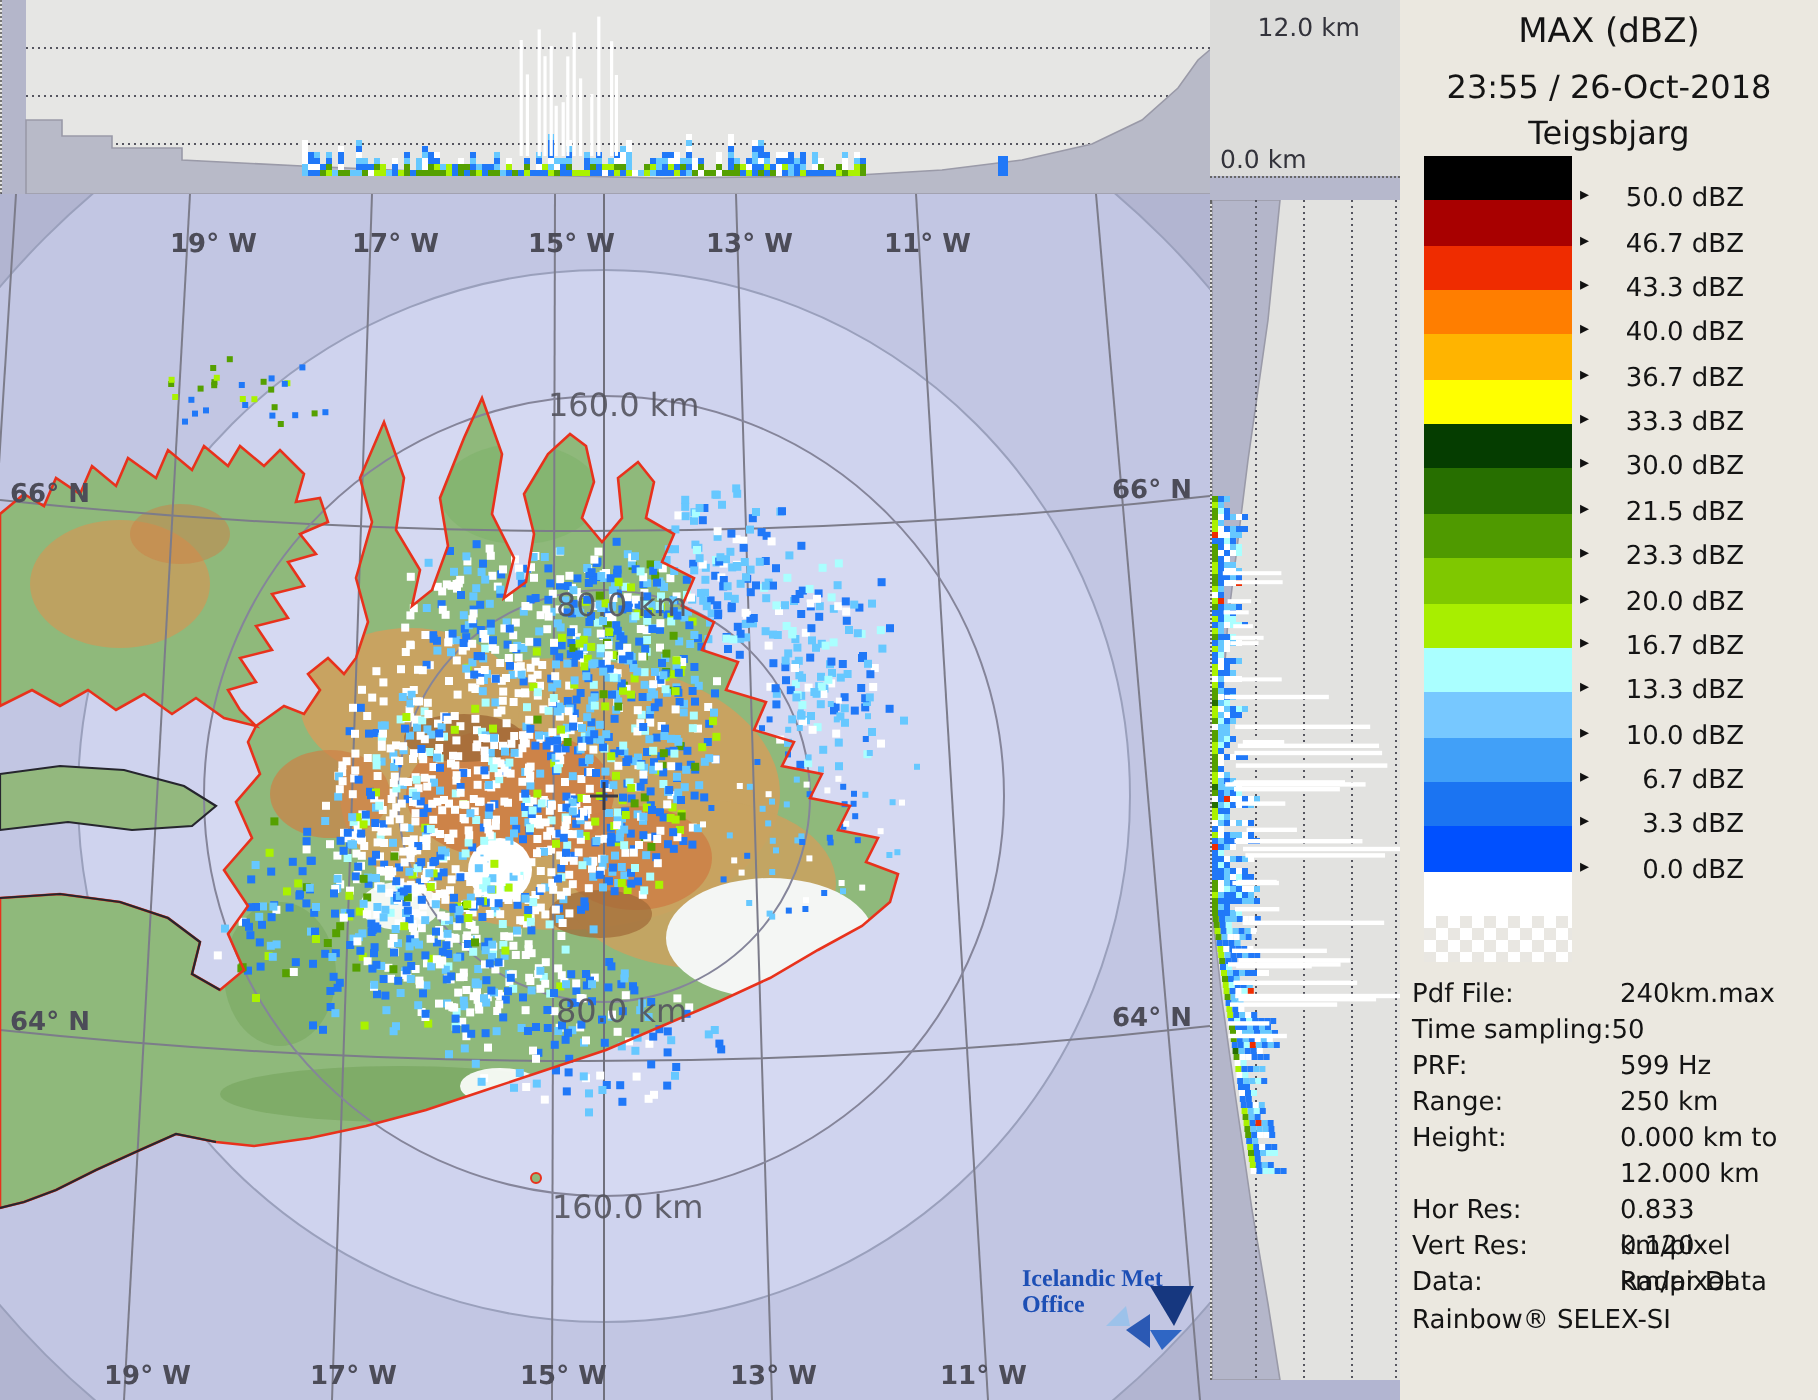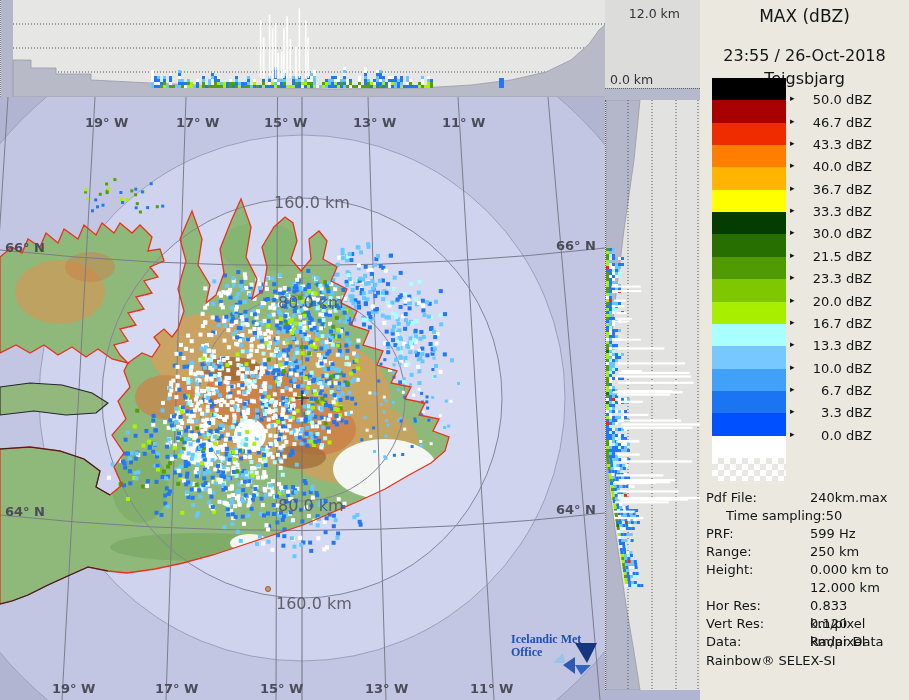--- a/index.html
+++ b/index.html
@@ -16,35 +16,35 @@
   #map{position:absolute;left:0;top:97px;width:605px;height:603px;}
   #map-labels{position:absolute;left:0;top:0;width:605px;height:603px;pointer-events:none;}
   .maplab{position:absolute;font-size:13px;color:#4c4c58;white-space:nowrap;font-weight:bold;}
   .ringlab{position:absolute;font-size:16px;color:#54545e;white-space:nowrap;opacity:.9;}
   #right-panel{position:absolute;left:605px;top:100px;width:95px;height:590px;background:#e2e2e0;
                border-left:1px dotted #666;box-sizing:border-box;}
   #right-strip{position:absolute;left:605px;top:690px;width:95px;height:10px;background:#b2b5d1;}
   #sidebar{position:absolute;left:700px;top:0;width:209px;height:700px;background:#ebe8e0;}
   .title{width:100%;text-align:center;color:#141414;}
   #t1{margin-top:6px;font-size:17px;}
-  #t2{margin-top:20px;font-size:16px;}
+  #t2{margin-top:8px;font-size:16px;}
   #t3{margin-top:4px;font-size:16px;}
   #legend{position:absolute;left:12px;top:78px;width:190px;height:404px;}
   .sw{position:absolute;left:0;width:74px;}
   .lg-label{position:absolute;left:78px;width:82px;height:16px;font-size:13px;color:#141414;}
   .lg-label .arr{position:absolute;left:0;top:1px;font-size:9px;color:#111;}
   .lg-label .txt{display:block;text-align:right;padding-left:10px;}
   .checker{background:
      linear-gradient(45deg,#e9e7e2 25%,transparent 25%,transparent 75%,#e9e7e2 75%),
      linear-gradient(45deg,#e9e7e2 25%,#ffffff 25%,#ffffff 75%,#e9e7e2 75%);
      background-size:12px 12px;background-position:0 0,6px 6px;}
   #info{position:absolute;left:6px;top:489px;width:200px;font-size:13px;color:#141414;}
   .info-row{display:flex;height:18px;line-height:18px;}
   .info-row .lbl{width:104px;flex:none;}
-  .info-row.tight .lbl{width:auto;margin-left:20px;}
+  .info-row.tight .lbl{width:auto;}
   #brand{position:absolute;left:6px;top:653px;font-size:13px;color:#141414;}
   #logo{position:absolute;left:511px;top:536px;width:94px;height:46px;font-family:Liberation Serif, serif;}
   #logo .lt{font-size:12px;font-weight:bold;color:#1d4fb5;line-height:13px;}
   svg{display:block;}
 </style>
 </head>
 <body>
 
 <div id="top-panel">
   <svg id="tp" width="605" height="97" viewBox="0 0 605 97">

